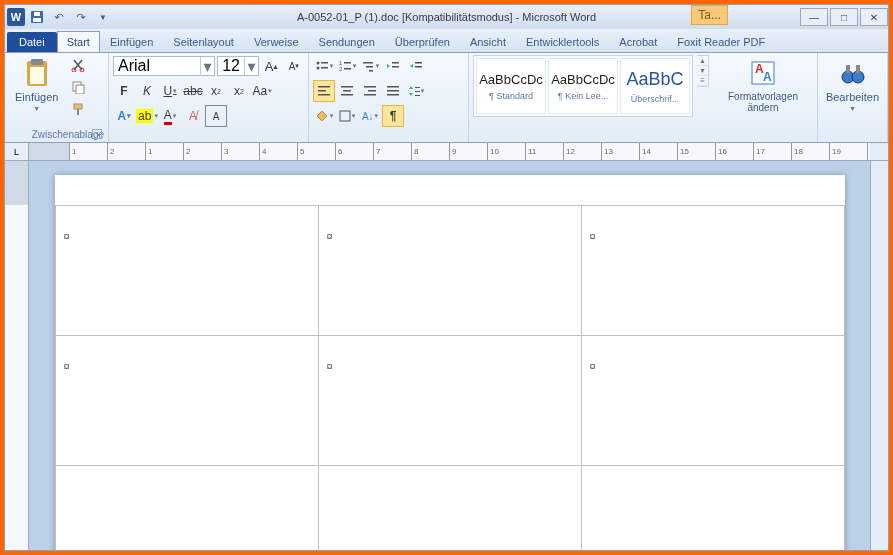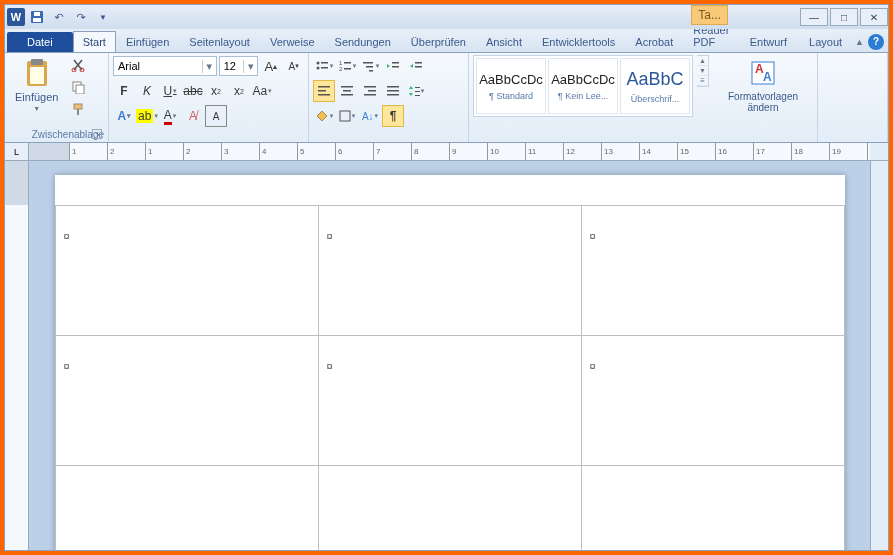--- a/index.html
+++ b/index.html
@@ -7,37 +7,37 @@
 .app { background: #fff; width: 100%; height: 100%; display: flex; flex-direction: column; border: 1px solid #8ba0bc; }
 .titlebar { height: 24px; background: linear-gradient(#e8eff9,#cfdded); display: flex; align-items: center; font-size: 11px; color: #3b3b3b; position: relative; }
 .titlebar .qat { display: flex; align-items: center; gap: 2px; padding-left: 2px; }
 .titlebar .qat .wicon { width: 18px; height: 18px; background: #2b579a; color: #fff; display: flex; align-items: center; justify-content: center; font-weight: bold; font-size: 11px; border-radius: 2px; }
 .titlebar .qat .qbtn { width: 20px; height: 20px; display: flex; align-items: center; justify-content: center; color: #3b5a8b; cursor: pointer; }
 .titlebar .title { position: absolute; left: 0; right: 0; text-align: center; pointer-events: none; }
 .titlebar .winbtns { margin-left: auto; display: flex; gap: 0; }
 .titlebar .winbtns .wb { width: 28px; height: 18px; border: 1px solid #9ab; background: #e8eff9; display: flex; align-items: center; justify-content: center; font-size: 10px; color: #345; margin-left: 2px; }
 .titlebar .context-tab { position: absolute; right: 160px; top: 0; background: #f9c97a; color: #7a5a1a; font-size: 12px; padding: 2px 6px; border: 1px solid #e0a84a; }
 .tabs { height: 24px; background: linear-gradient(#e8eff9,#d7e4f2); display: flex; align-items: flex-end; border-bottom: 1px solid #8ba0bc; font-size: 11px; }
-.tabs .file { background: #1e4e9c; color: #fff; padding: 4px 20px; margin-left: 2px; border-radius: 2px 2px 0 0; cursor: pointer; }
+.tabs .file { background: #1e4e9c; color: #fff; padding: 4px 12px; margin-left: 2px; border-radius: 2px 2px 0 0; cursor: pointer; }
 .tabs .tab { padding: 4px 9px; color: #3b5a8b; cursor: pointer; border: 1px solid transparent; border-bottom: none; }
 .tabs .tab.active { background: #f5f9fd; border-color: #8ba0bc; color: #2b4a7b; }
 .tabs .right { margin-left: auto; display: flex; align-items: center; padding-right: 4px; gap: 4px; }
 .tabs .right .tab { padding: 4px 8px; }
 .tabs .help { width: 16px; height: 16px; background: #2b7cd3; color: #fff; border-radius: 50%; display: flex; align-items: center; justify-content: center; font-size: 10px; font-weight: bold; }
 .ribbon { height: 90px; background: linear-gradient(#f5f9fd,#e3edf7); border-bottom: 1px solid #8ba0bc; display: flex; font-size: 11px; }
 .group { border-right: 1px solid #c5d4e6; display: flex; flex-direction: column; padding: 2px 4px 0; }
 .group .body { flex: 1; display: flex; align-items: flex-start; gap: 4px; }
 .group .label { text-align: right; color: #5a7aa8; font-size: 10px; padding: 2px 0; position: relative; }
 .group .label .launcher { position: absolute; right: 2px; top: 2px; width: 10px; height: 10px; border: 1px solid #9ab; font-size: 7px; display: flex; align-items: center; justify-content: center; color: #678; cursor: pointer; }
 .bigbtn { display: flex; flex-direction: column; align-items: center; justify-content: center; padding: 2px 6px; cursor: pointer; color: #3b5a8b; gap: 2px; min-width: 44px; }
 .bigbtn .icn { width: 32px; height: 32px; display: flex; align-items: center; justify-content: center; }
 .smallcol { display: flex; flex-direction: column; gap: 2px; justify-content: center; }
 .smallbtn { width: 20px; height: 20px; display: flex; align-items: center; justify-content: center; cursor: pointer; color: #3b5a8b; border: 1px solid transparent; }
 .fontrow { display: flex; gap: 2px; align-items: center; }
-.combo { height: 20px; border: 1px solid #a9bdd6; background: #fff; display: flex; align-items: center; font-size: 11px; justify-content: flex-end; }
+.combo { height: 20px; border: 1px solid #a9bdd6; background: #fff; display: flex; align-items: center; font-size: 16px; justify-content: flex-end; }
 .combo .val { padding: 0 4px; flex: 1; }
 .combo .dd { width: 14px; text-align: center; color: #678; border-left: 1px solid #ccc; cursor: pointer; }
 .fontname { width: 110px; }
 .fontsize { width: 42px; }
 .btnrow { display: flex; gap: 1px; }
 .rb { width: 22px; height: 22px; border: 1px solid transparent; display: flex; align-items: center; justify-content: center; cursor: pointer; font-size: 12px; color: #3b3b3b; }
 .rb.active { background: #ffe69b; border-color: #e0b84a; }
 .rb.dd::after { content: "▾"; font-size: 7px; margin-left: 1px; color: #678; }
 .styles-gallery { display: flex; gap: 2px; border: 1px solid #c5d4e6; background: #fff; padding: 2px; }
 .style-item { width: 70px; height: 56px; border: 1px solid #dce6f0; display: flex; flex-direction: column; align-items: center; justify-content: center; cursor: pointer; }
@@ -77,46 +77,41 @@
           <svg width="14" height="14">
             <rect x="1" y="1" width="12" height="12" fill="#3b6cb3" rx="1"></rect>
             <rect x="3" y="8" width="8" height="4" fill="#fff"></rect>
             <rect x="4" y="2" width="6" height="4" fill="#fff"></rect>
           </svg>
         </div>
       <div class="qbtn">↶</div>
       <div class="qbtn">↷</div>
       <div class="qbtn" style="font-size:8px">▼</div>
     </div>
+    <div class="title">A-0052-01_P (1).doc [Kompatibilitätsmodus] - Microsoft Word</div>
     <div class="context-tab">Ta...</div>
     <div class="winbtns">
       <div class="wb">—</div>
       <div class="wb">□</div>
       <div class="wb">✕</div>
     </div>
   </div>
 
   <div class="tabs">
     <div class="file">Datei</div>
     <div class="tab active">Start</div>
     <div class="tab">Einfügen</div>
     <div class="tab">Seitenlayout</div>
     <div class="tab">Verweise</div>
     <div class="tab">Sendungen</div>
     <div class="tab">Überprüfen</div>
     <div class="tab">Ansicht</div>
     <div class="tab">Entwicklertools</div>
     <div class="tab">Acrobat</div>
     <div class="tab">Foxit Reader PDF</div>
-    <div class="right">
-      <div class="tab">Entwurf</div>
-      <div class="tab">Layout</div>
-      <span style="color:#678;font-size:9px;cursor:pointer">▲</span>
-      <div class="help">?</div>
-    </div>
   </div>
 
   <div class="ribbon">
 
     <div class="group" style="width:104px">
       <div class="body">
         <div class="bigbtn">
           <div class="icn">
               <svg width="28" height="30">
                 <rect x="4" y="3" width="20" height="25" fill="#d9a64a" rx="2"></rect>
@@ -313,20 +308,34 @@
                 <text x="6" y="14" font-size="12" fill="#c33" font-weight="bold">A</text>
                 <text x="14" y="22" font-size="12" fill="#3b7cd3" font-weight="bold">A</text>
               </svg>
             </div>
           <span style="font-size:10px;text-align:center;line-height:1.1">Formatvorlagen ändern</span>
         </div>
       </div>
     </div>
 
     <div class="group" style="width:70px">
+      <div class="body">
+        <div class="bigbtn">
+          <div class="icn">
+              <svg width="26" height="24">
+                <circle cx="8" cy="16" r="6" fill="#3b7cd3" stroke="#234"></circle>
+                <circle cx="18" cy="16" r="6" fill="#3b7cd3" stroke="#234"></circle>
+                <rect x="6" y="4" width="4" height="8" fill="#888"></rect>
+                <rect x="16" y="4" width="4" height="8" fill="#888"></rect>
+              </svg>
+            </div>
+          <span>Bearbeiten</span>
+          <span style="font-size:7px;color:#678">▼</span>
+        </div>
+      </div>
       <div class="label"></div>
     </div>
 
   </div>
 
   <div class="workspace">
     <div style="display:flex;flex-direction:column;flex:1">
       <div class="rulerrow">
         <div class="ruler-corner">L</div>
         <div class="hruler">

